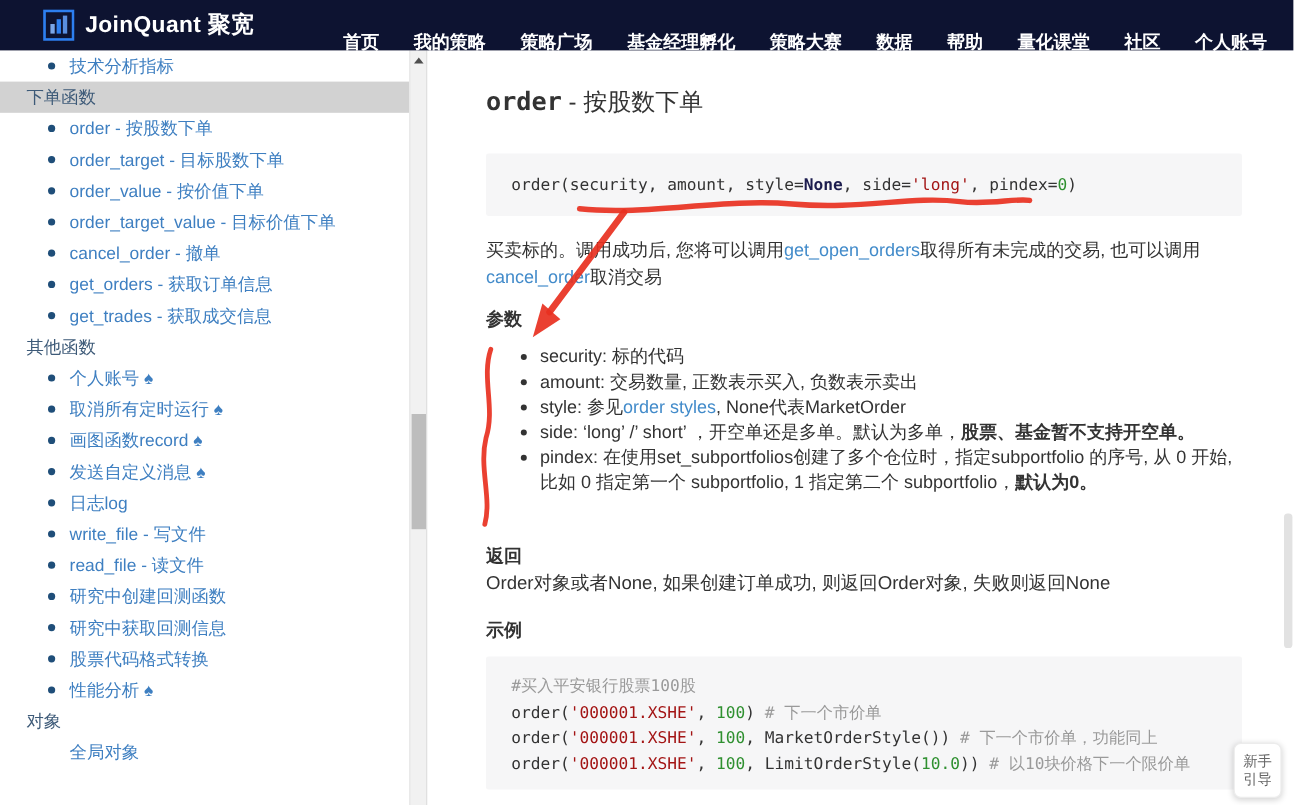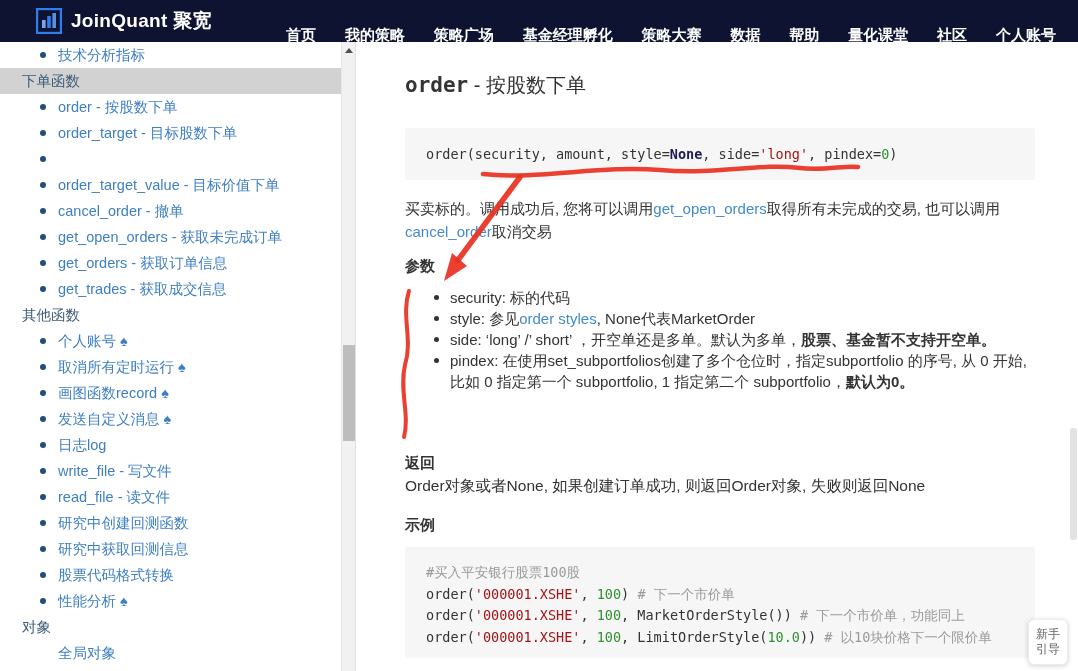--- a/index.html
+++ b/index.html
@@ -127,32 +127,29 @@
     <div class="side-item link">
         <span class="dot"></span>
         <span>order - 按股数下单</span>
       </div>
     <div class="side-item link">
         <span class="dot"></span>
         <span>order_target - 目标股数下单</span>
       </div>
     <div class="side-item link">
         <span class="dot"></span>
+        <span>order_value - 按价值下单</span>
       </div>
     <div class="side-item link">
         <span class="dot"></span>
         <span>order_target_value - 目标价值下单</span>
       </div>
     <div class="side-item link">
         <span class="dot"></span>
         <span>cancel_order - 撤单</span>
-      </div>
-    <div class="side-item link">
-        <span class="dot"></span>
-        <span>get_open_orders - 获取未完成订单</span>
       </div>
     <div class="side-item link">
         <span class="dot"></span>
         <span>get_orders - 获取订单信息</span>
       </div>
     <div class="side-item link">
         <span class="dot"></span>
         <span>get_trades - 获取成交信息</span>
       </div>
     <div class="side-item section">
@@ -230,20 +227,21 @@
     </div>
 
     <div class="abs desc">
       <span>买卖标的。调用成功后, 您将可以调用</span><span class="tlink">get_open_orders</span><span>取得所有未完成的交易, 也可以调用</span><span class="tlink">cancel_order</span><span>取消交易</span>
     </div>
 
     <div class="abs sec-heading h-params">参数</div>
 
     <ul class="abs params-list">
       <li><span>security: 标的代码</span></li>
+      <li><span>amount: 交易数量, 正数表示买入, 负数表示卖出</span></li>
       <li><span>style: 参见</span><span class="tlink">order styles</span><span>, None代表MarketOrder</span></li>
       <li><span>side: ‘long’ /’ short’ ，开空单还是多单。默认为多单，</span><b>股票、基金暂不支持开空单。</b></li>
       <li><span>pindex: 在使用set_subportfolios创建了多个仓位时，指定subportfolio 的序号, 从 0 开始, 比如 0 指定第一个 subportfolio, 1 指定第二个 subportfolio，</span><b>默认为0。</b></li>
     </ul>
 
     <div class="abs sec-heading h-return">返回</div>
     <div class="abs return-text">Order对象或者None, 如果创建订单成功, 则返回Order对象, 失败则返回None</div>
 
     <div class="abs sec-heading h-example">示例</div>
 

